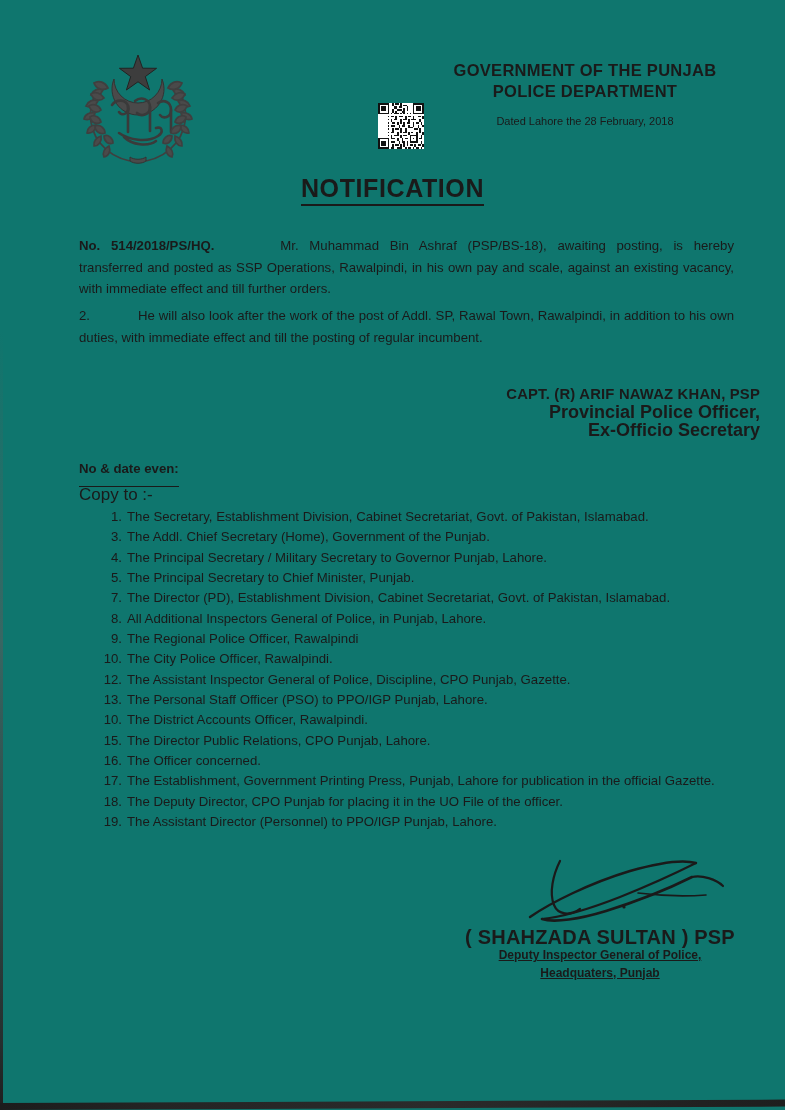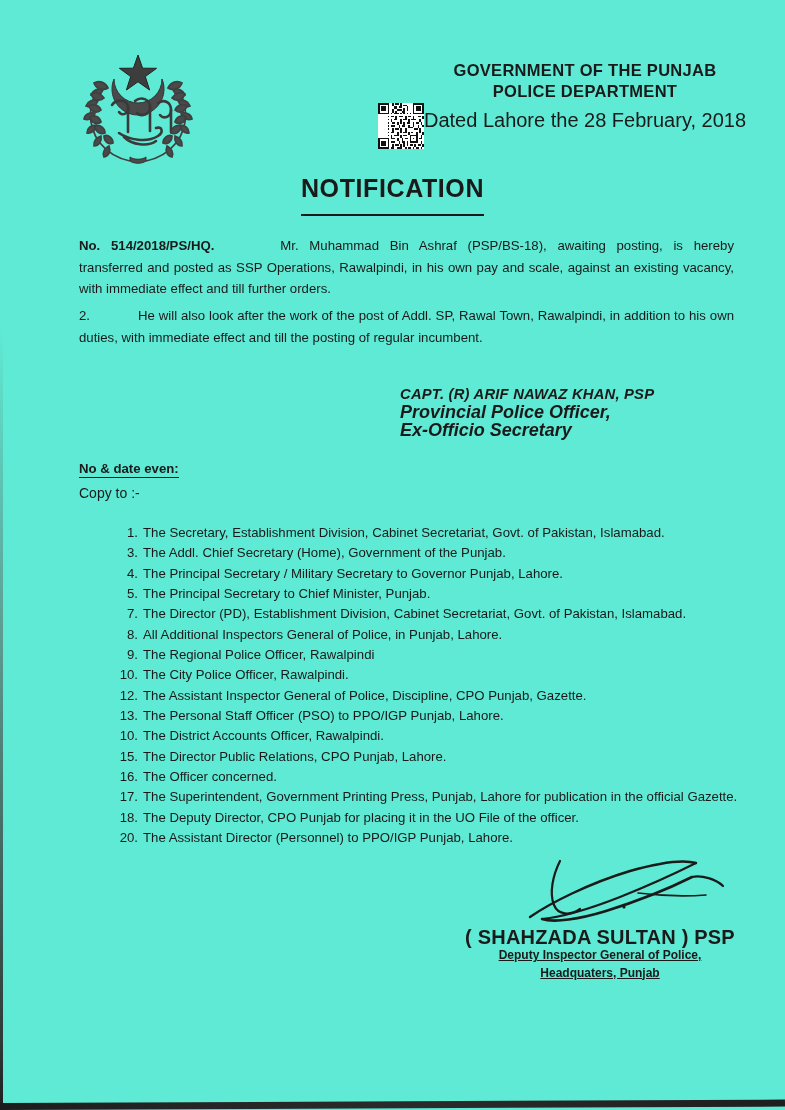--- a/index.html
+++ b/index.html
@@ -4,21 +4,21 @@
 <style>
   html, body {
     margin: 0;
     padding: 0;
     background: #ffffff;
   }
   .page {
     position: relative;
     width: 785px;
     height: 1110px;
-    background: #5eead4;
+    background: #0f766e;
     overflow: hidden;
     font-family: "Liberation Sans", sans-serif;
     color: #1a1a1a;
   }
   
   .scan-edge-left {
     position: absolute;
     left: 0px; top: 0px;
     width: 3px; height: 1110px;
     background: linear-gradient(to bottom, rgba(255,255,255,0) 0px, rgba(120,120,120,0.0) 330px, rgba(90,90,90,0.55) 640px, rgba(40,40,40,0.9) 1040px, rgba(30,30,30,1) 1110px);
@@ -47,23 +47,23 @@
     text-align: center;
   }
   .hdr-line1, .hdr-line2 {
     font-size: 16.5px;
     font-weight: bold;
     letter-spacing: 0.3px;
     line-height: 21px;
     white-space: nowrap;
   }
   .hdr-date {
-    font-size: 20px;
+    font-size: 11px;
     font-weight: normal;
-    margin-top: 7px;
+    margin-top: 13px;
     white-space: nowrap;
   }
 
   .qr {
     position: absolute;
     left: 378px; top: 103px;
     width: 46px; height: 46px;
   }
   .qr svg { display:block; width:100%; height:100%; }
 
@@ -72,21 +72,21 @@
     position: absolute;
     left: 0; top: 174px;
     width: 785px;
     text-align: center;
   }
   .doc-title span {
     font-size: 25px;
     font-weight: bold;
     letter-spacing: 0.6px;
     border-bottom: 2.5px solid #1a1a1a;
-    padding-bottom: 12px;
+    padding-bottom: 2px;
   }
 
   
   .para {
     position: absolute;
     left: 79px;
     width: 655px;
     font-size: 13.2px;
     line-height: 21.5px;
     text-align: justify;
@@ -95,54 +95,53 @@
   .p2 { top: 305px; }
   .refno { font-weight: bold; }
   .gap-wide { display: inline-block; width: 66px; }
   .gap-num { display: inline-block; width: 48px; }
 
   
   .sig-top {
     position: absolute;
     left: 400px; top: 385px;
     width: 360px;
-    text-align: left;
-    font-style: italic;
+    text-align: right;
   }
   .sig-top .n1 {
     font-size: 14.8px;
     font-weight: bold;
     letter-spacing: 0.2px;
     line-height: 19px;
   }
   .sig-top .n2, .sig-top .n3 {
     font-size: 18px;
     font-weight: bold;
     line-height: 17.5px;
   }
 
   
   .even-head {
     position: absolute;
     left: 79px; top: 461px;
     font-size: 13.2px;
     font-weight: bold;
     border-bottom: 1.5px solid #1a1a1a;
-    padding-bottom: 1px;
+    padding-bottom: 10px;
   }
   .copy-to {
     position: absolute;
     left: 79px; top: 485px;
-    font-size: 14px;
+    font-size: 17px;
   }
   .copy-list {
     position: absolute;
     left: 99px; top: 507px;
     width: 650px;
-    margin: 16px;
+    margin: 0;
     padding: 0;
     list-style: none;
   }
   .copy-list li {
     font-size: 13.2px;
     line-height: 20.35px;
     white-space: nowrap;
     display: block;
   }
   .copy-list li .num {
@@ -409,23 +408,23 @@
     <li><span class="num">5.</span><span>The Principal Secretary to Chief Minister, Punjab.</span></li>
     <li><span class="num">7.</span><span>The Director (PD), Establishment Division, Cabinet Secretariat, Govt. of Pakistan, Islamabad.</span></li>
     <li><span class="num">8.</span><span>All Additional Inspectors General of Police, in Punjab, Lahore.</span></li>
     <li><span class="num">9.</span><span>The Regional Police Officer, Rawalpindi</span></li>
     <li><span class="num">10.</span><span>The City Police Officer, Rawalpindi.</span></li>
     <li><span class="num">12.</span><span>The Assistant Inspector General of Police, Discipline, CPO Punjab, Gazette.</span></li>
     <li><span class="num">13.</span><span>The Personal Staff Officer (PSO) to PPO/IGP Punjab, Lahore.</span></li>
     <li><span class="num">10.</span><span>The District Accounts Officer, Rawalpindi.</span></li>
     <li><span class="num">15.</span><span>The Director Public Relations, CPO Punjab, Lahore.</span></li>
     <li><span class="num">16.</span><span>The Officer concerned.</span></li>
-    <li><span class="num">17.</span><span>The Superintendent, Government Printing Press, Punjab, Lahore for publication in the official Gazette.</span></li>
+    <li><span class="num">17.</span><span>The Establishment, Government Printing Press, Punjab, Lahore for publication in the official Gazette.</span></li>
     <li><span class="num">18.</span><span>The Deputy Director, CPO Punjab for placing it in the UO File of the officer.</span></li>
-    <li><span class="num">20.</span><span>The Assistant Director (Personnel) to PPO/IGP Punjab, Lahore.</span></li>
+    <li><span class="num">19.</span><span>The Assistant Director (Personnel) to PPO/IGP Punjab, Lahore.</span></li>
   </ul>
 
   <div class="sig-scribble">
     <svg viewBox="0 0 215 85" xmlns="http://www.w3.org/2000/svg">
       <g fill="none" stroke="#1a1a1a" stroke-linecap="round" stroke-linejoin="round">
         <path d="M40 6 C33 20, 29 38, 34 50 C38 60, 50 61, 60 54" stroke-width="2.2"></path>
         <path d="M10 62 C30 48, 70 28, 110 16 C138 8, 162 4, 176 8" stroke-width="2.4"></path>
         <path d="M176 8 C160 16, 130 30, 100 42 C72 53, 42 62, 22 64" stroke-width="2.0"></path>
         <path d="M22 64 C34 68, 60 64, 86 56 C118 46, 152 32, 172 22" stroke-width="2.6"></path>
         <path d="M172 22 C182 20, 196 24, 203 31" stroke-width="2.2"></path>

